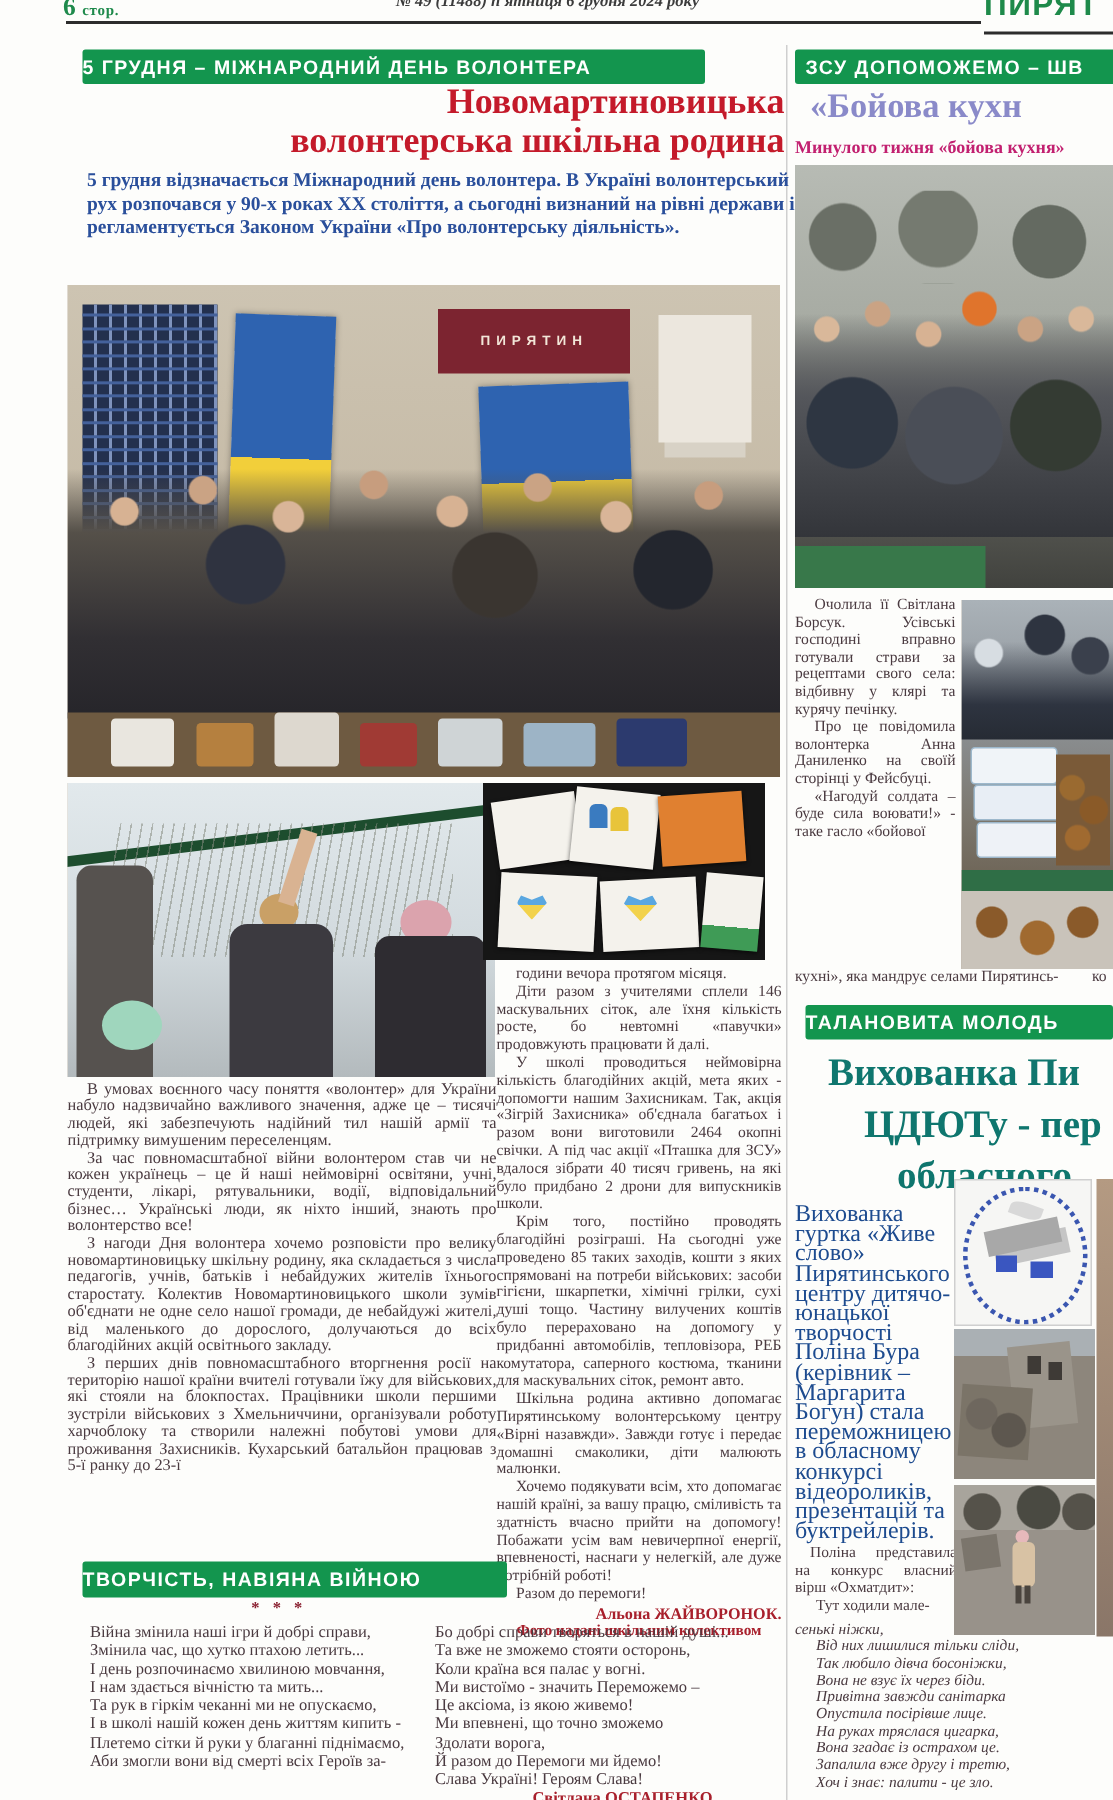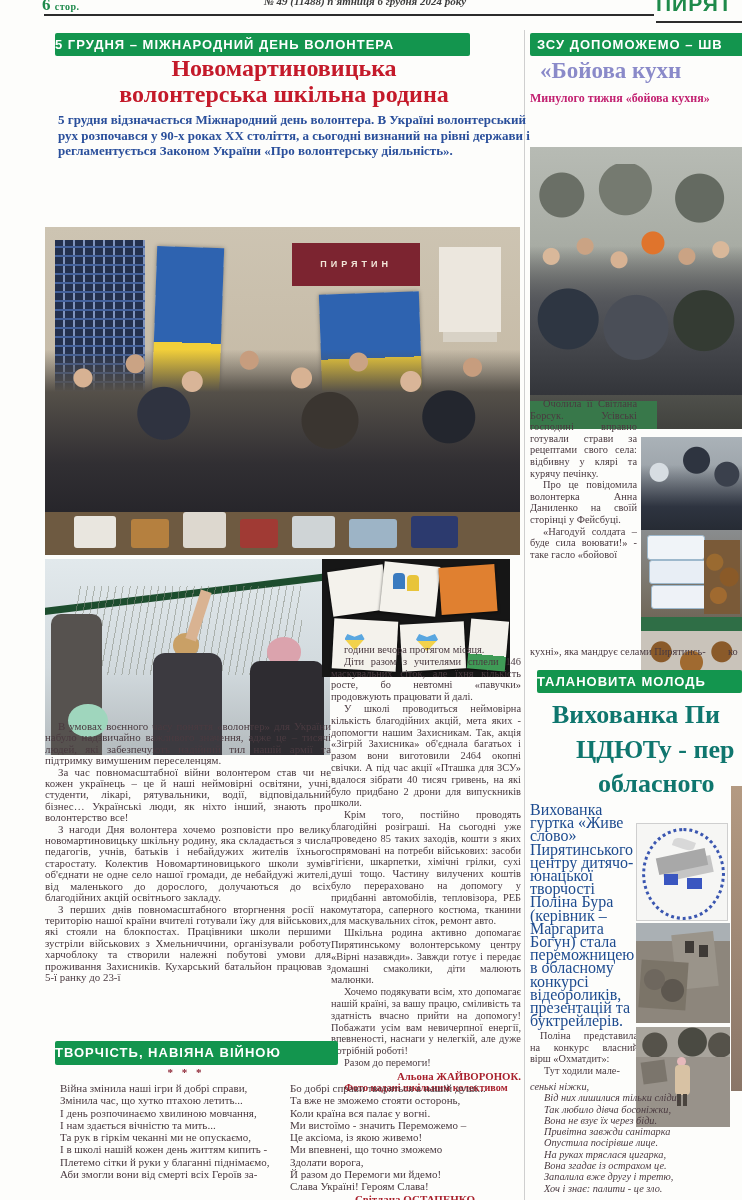--- a/index.html
+++ b/index.html
@@ -33,21 +33,21 @@
   .credit-red{color:#a8202c;font-weight:bold;text-align:center;}
   .poem{font-size:11px;line-height:12.3px;}
   .poem div{padding-left:16px;text-indent:-16px;}
   .stars{color:#8a2030;font-weight:bold;letter-spacing:3px;text-align:center;font-size:11px;}
   .tal-lead{color:#1d4b8f;font-weight:normal;font-size:16px;line-height:13.2px;}
   .tal-intro{font-size:10.3px;line-height:11.5px;text-align:justify;text-indent:10px;margin-top:3px;}
   .tal-poem{font-size:10.3px;line-height:11.3px;font-style:italic;}
   .tal-poem .ind{padding-left:14px;}
   .vline{width:1px;background:#cfcfcf;}
   
-  .photo{overflow:hidden;background:#cfc8bc;margin-top:37px;}
+  .photo{overflow:hidden;background:#cfc8bc;}
   .sh{position:absolute;}
   .flag{background:linear-gradient(180deg,#2e63b0 0 52%,#f2cf3a 52% 100%);box-shadow:0 0 4px rgba(0,0,0,.35);}
   .heart{clip-path:polygon(50% 100%,0 38%,14% 10%,50% 26%,86% 10%,100% 38%);
          background:linear-gradient(180deg,#5aa7e0 45%,#f2d24b 45%);}
   .card{background:#f4f2ec;box-shadow:0 1px 3px rgba(0,0,0,.6);}
 </style>
 </head>
 <body>
 
 <div id="page">
@@ -57,21 +57,21 @@
     <span class="lbl">стор.</span>
   </div>
   <div class="abs hdr-issue">№ 49 (11488) п'ятниця 6 грудня 2024 року</div>
   <div class="abs hdr-mast">ПИРЯТ</div>
   <div class="abs hdr-rule"></div>
   <div class="abs hdr-rule2"></div>
   <div class="abs vline" style="left:524px;top:30px;height:1170px;"></div>
 
   <div class="abs banner" style="left:55px;top:33px;width:415px;height:23px;line-height:23px;font-size:13px;">5 ГРУДНЯ – МІЖНАРОДНИЙ ДЕНЬ ВОЛОНТЕРА</div>
 
-  <div class="abs head-red" style="left:45px;top:56px;width:478px;">
+  <div class="abs head-red" style="left:45px;top:56px;width:478px;text-align:right;">
     <div>Новомартиновицька</div>
     <div>волонтерська шкільна родина</div>
   </div>
 
   <div class="abs lead-blue" style="left:58px;top:112px;width:478px;">5 грудня відзначається Міжнародний день волонтера. В Україні волонтерський рух розпочався у 90-х роках ХХ століття, а сьогодні визнаний на рівні держави і регламентується Законом України «Про волонтерську діяльність».</div>
 
   <div class="abs photo" style="left:45px;top:190px;width:475px;height:328px;">
     <div class="sh" style="left:0;top:0;width:100%;height:100%;background:linear-gradient(180deg,#cdc4b2 0%,#c6bba7 45%,#948b82 65%,#4a463f 100%);"></div>
     <div class="sh" style="left:2%;top:4%;width:19%;height:54%;background:#23304e;background-image:repeating-linear-gradient(0deg,transparent 0 7px,#44619b 7px 9px),repeating-linear-gradient(90deg,transparent 0 8px,#7f93bd 8px 10px);"></div>
     <div class="sh flag" style="left:23%;top:6%;width:14%;height:56%;transform:rotate(2deg);"></div>

